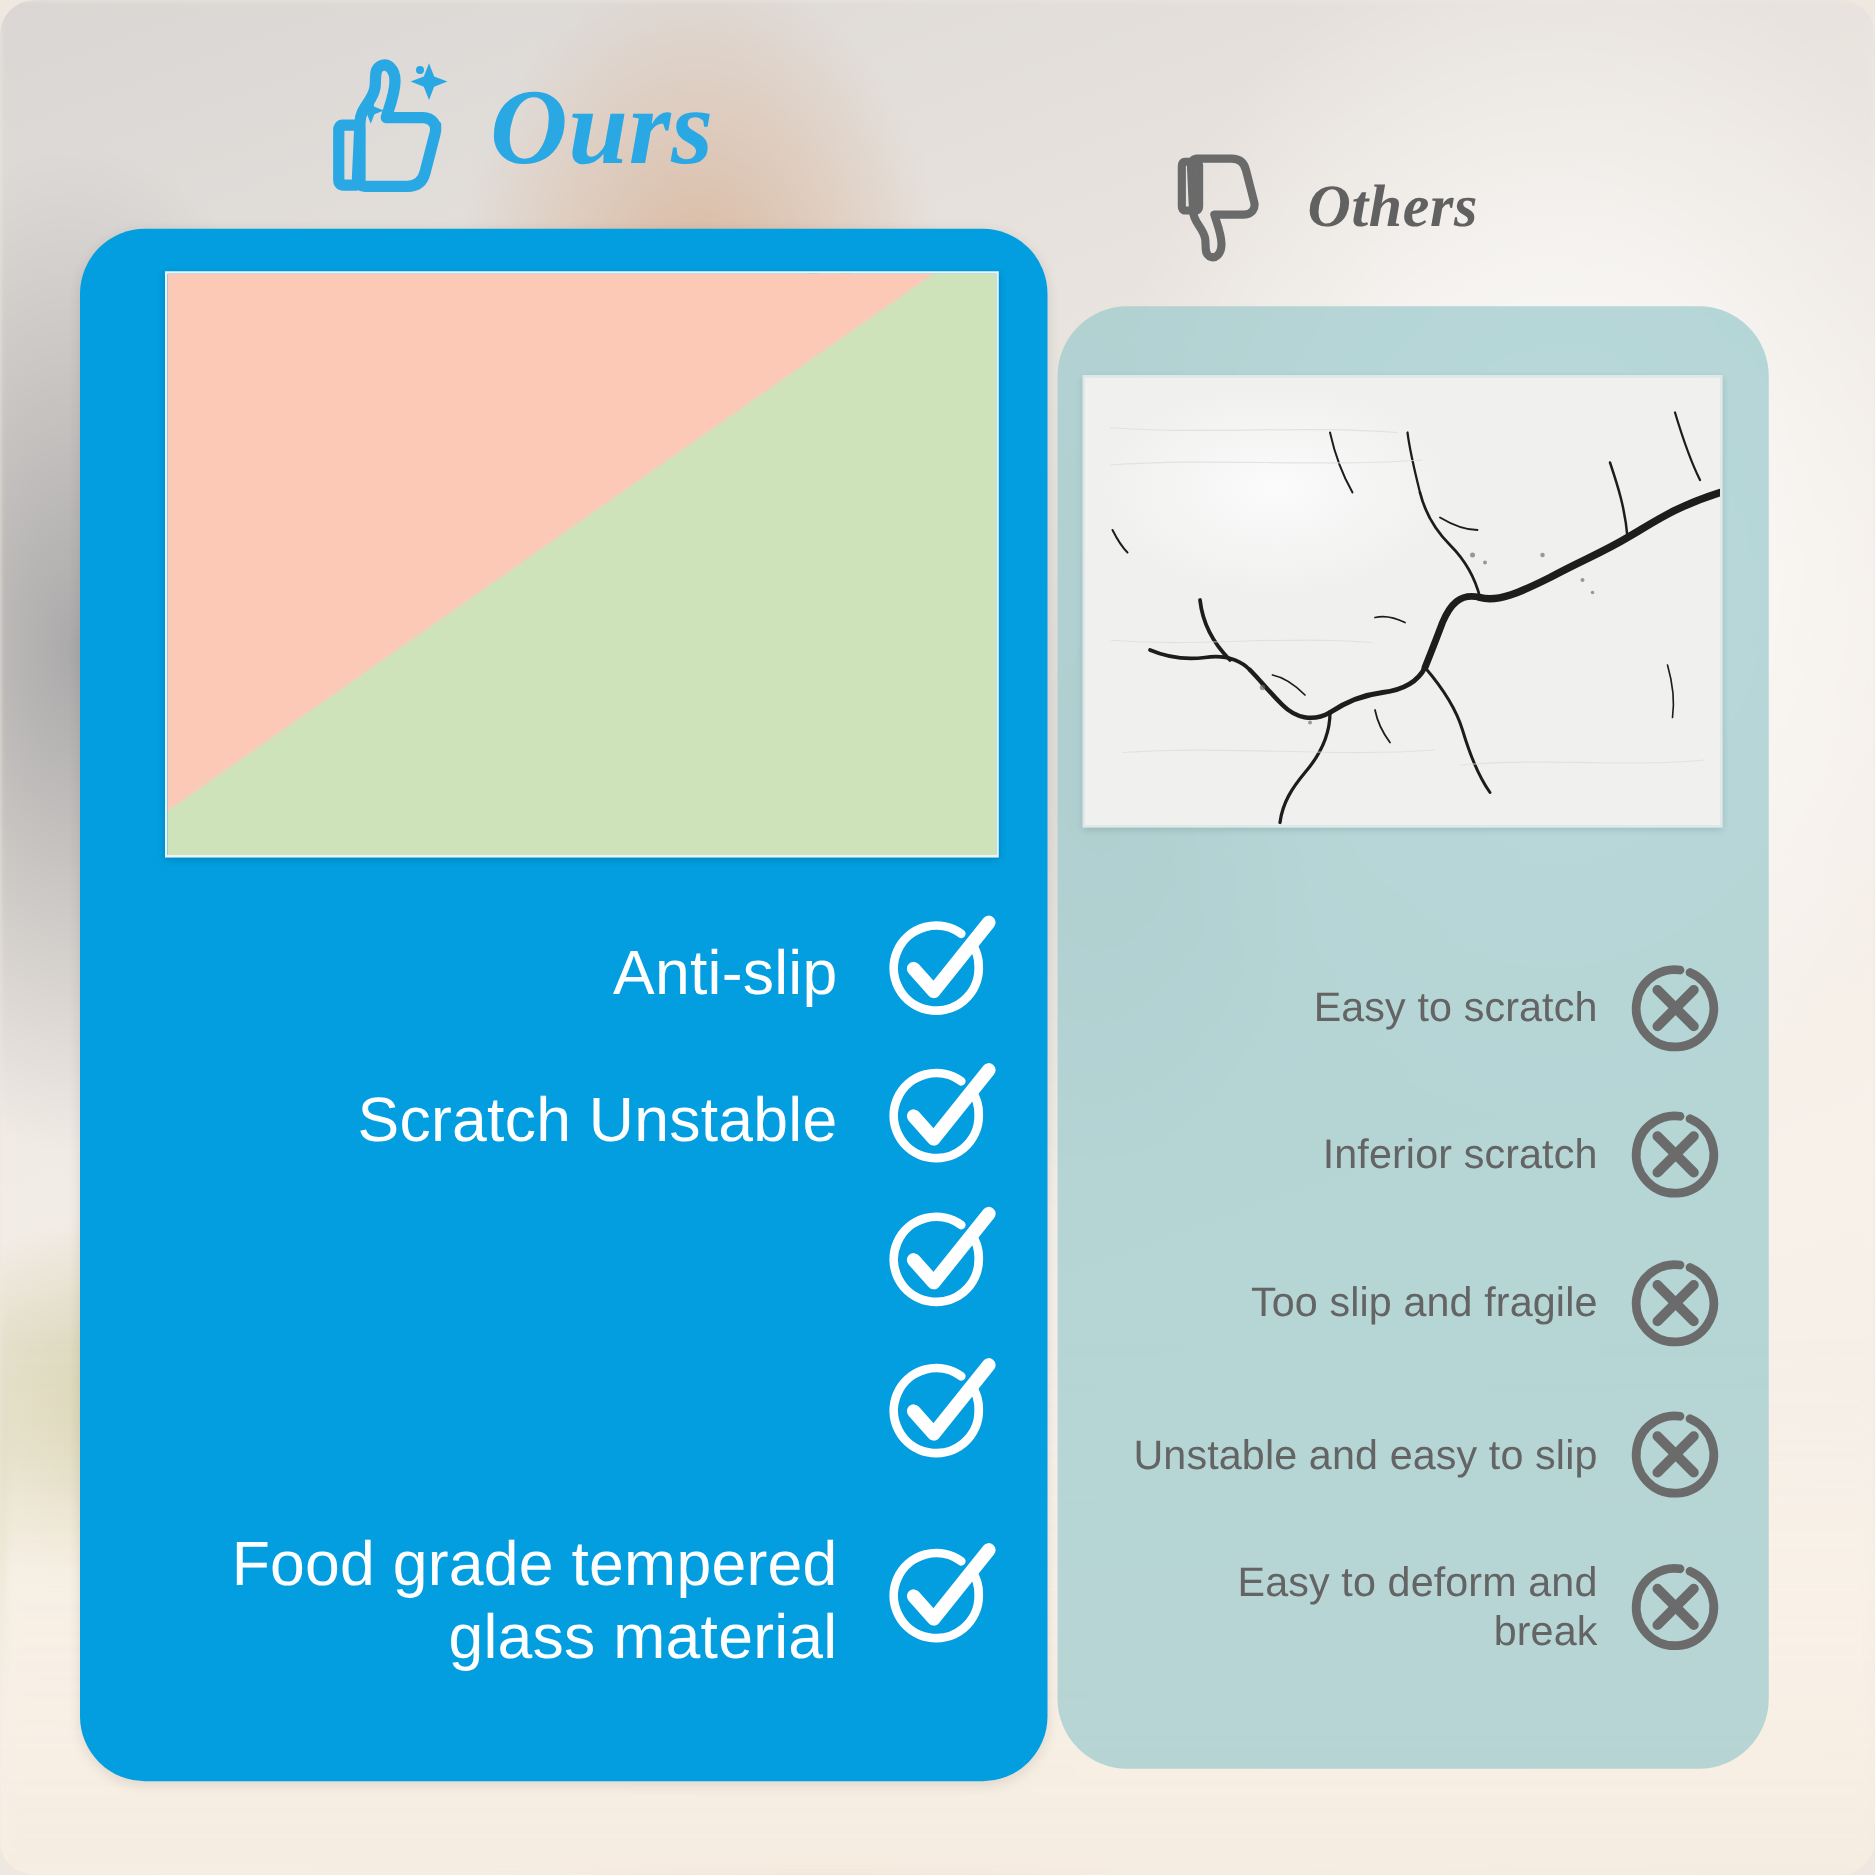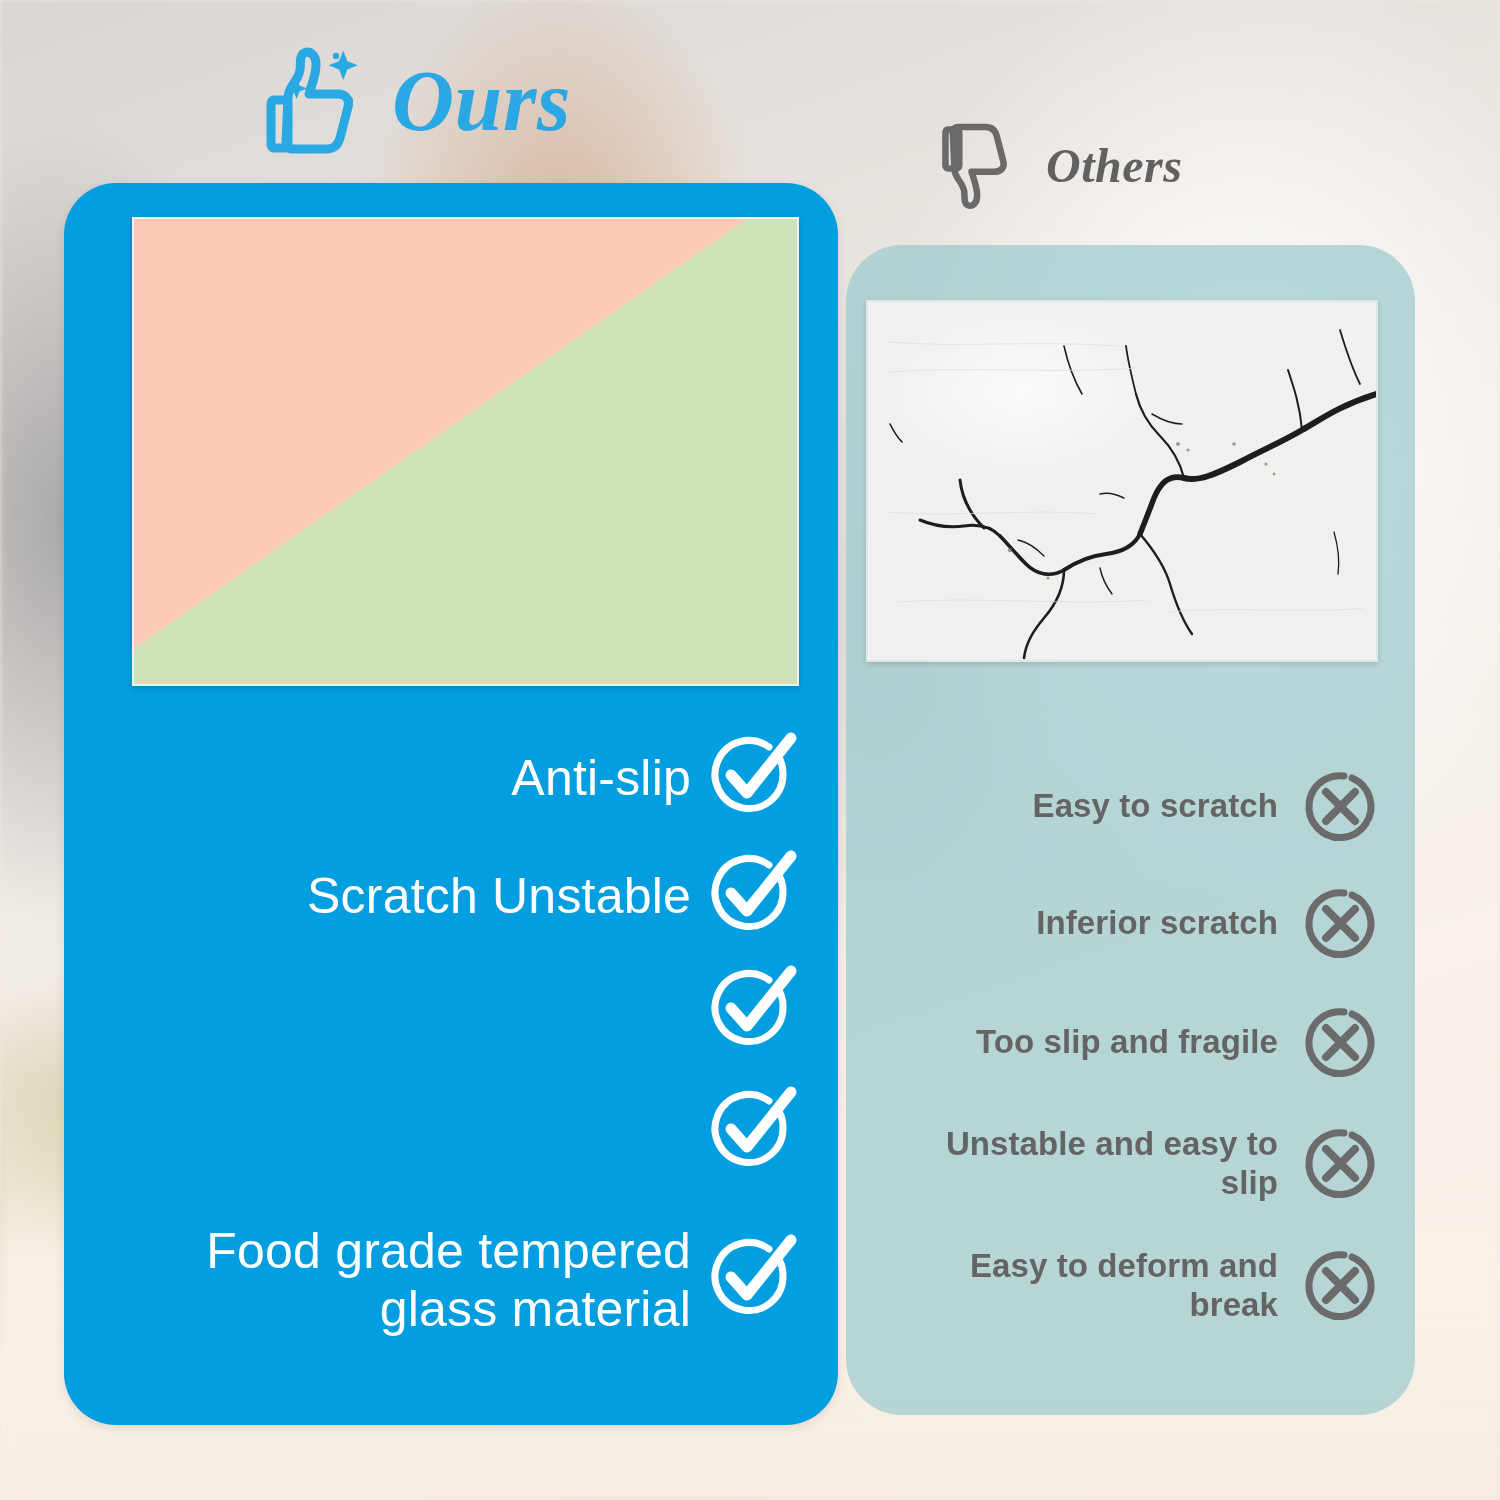--- a/index.html
+++ b/index.html
@@ -1,21 +1,21 @@
 <!DOCTYPE html>
 <html><head>
 <meta charset="utf-8">
 <style>
   html,body{margin:0;padding:0;}
   body{
     width:1500px;height:1500px;overflow:hidden;
     font-family:"Liberation Sans", sans-serif;
     background:#efe8e0;
   }
-  .stage{position:relative;width:1500px;height:1500px;overflow:hidden;}
+  .stage{position:relative;width:1500px;height:1500px;overflow:hidden;border-radius:28px;}
 
   
   .bg{position:absolute;inset:0;
      background:
        radial-gradient(ellipse 420px 340px at 118px 1180px, rgba(196,194,140,.92) 0%, rgba(196,194,140,0) 62%),
        radial-gradient(ellipse 300px 420px at 560px 250px, rgba(214,171,140,.80) 0%, rgba(214,171,140,0) 66%),
        radial-gradient(ellipse 380px 300px at 660px 1430px, rgba(238,214,192,.75) 0%, rgba(238,214,192,0) 70%),
        radial-gradient(ellipse 520px 700px at 1240px 430px, rgba(255,255,255,.96) 0%, rgba(255,255,255,0) 70%),
        radial-gradient(ellipse 300px 560px at 60px 520px, rgba(150,150,152,.75) 0%, rgba(150,150,152,0) 72%),
        radial-gradient(ellipse 260px 500px at 880px 620px, rgba(205,203,200,.55) 0%, rgba(205,203,200,0) 72%),
@@ -62,28 +62,28 @@
     position:absolute;left:866px;top:300px;width:508px;height:358px;
     overflow:hidden;border:2px solid #dfe7e8;
     background:
       radial-gradient(ellipse 200px 120px at 30% 25%, #fbfbfb 0%, #f0f0ef 70%),
       linear-gradient(135deg,#f6f6f5 0%,#ececeb 40%,#f3f3f2 70%,#e8e8e7 100%);
     box-shadow:0 2px 6px rgba(0,0,0,.14);
   }
 
   
   .list-ours{position:absolute;left:132px;top:718px;width:663px;}
-  .row-ours{display:flex;align-items:center;justify-content:flex-end;gap:16px;}
+  .row-ours{display:flex;align-items:center;justify-content:flex-end;gap:37px;}
   .row-ours .txt{
     color:#ffffff;font-size:50px;line-height:1.16;text-align:right;
     letter-spacing:.2px;white-space:pre-line;
   }
   .ico-wrap{flex:0 0 auto;width:88px;height:92px;position:relative;}
 
-  .list-others{position:absolute;left:900px;top:748px;width:478px;font-weight:bold;}
+  .list-others{position:absolute;left:900px;top:748px;width:478px;}
   .row-others{display:flex;align-items:center;justify-content:flex-end;gap:24px;}
   .row-others .txt{
     color:#646464;font-size:33px;line-height:1.18;text-align:right;letter-spacing:.1px;
   }
   .ico-wrap-x{flex:0 0 auto;width:76px;height:76px;position:relative;}
   svg{display:block;overflow:visible;}
 </style>
 </head>
 <body>
 

